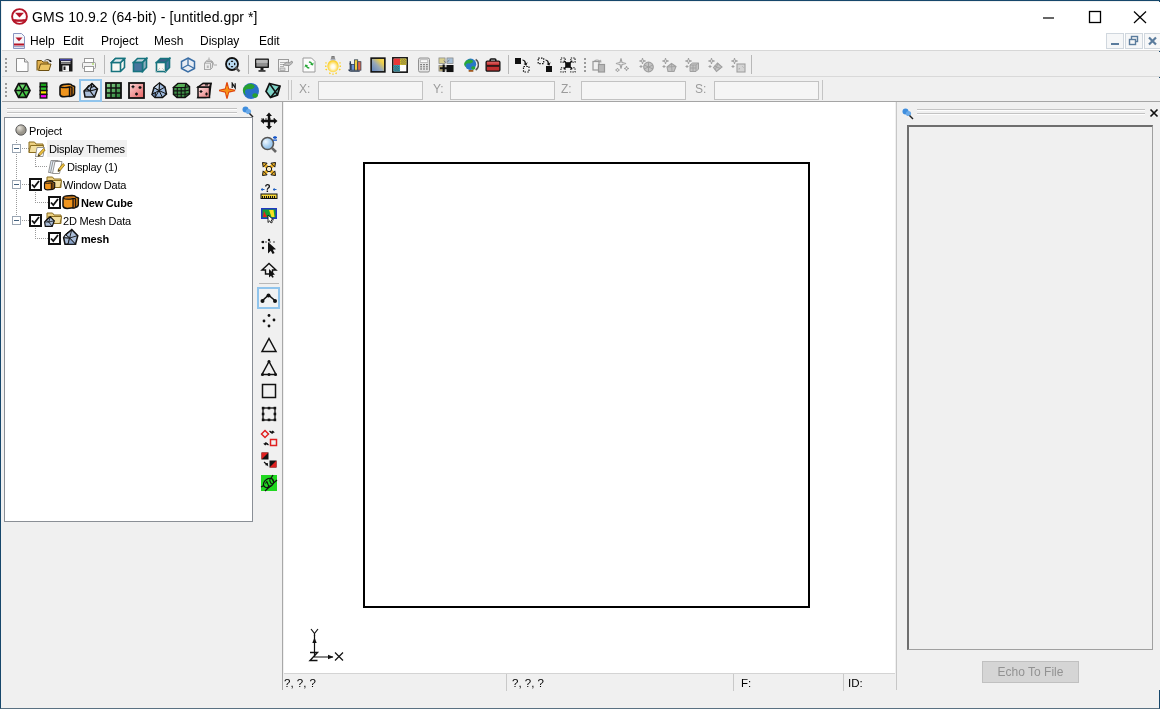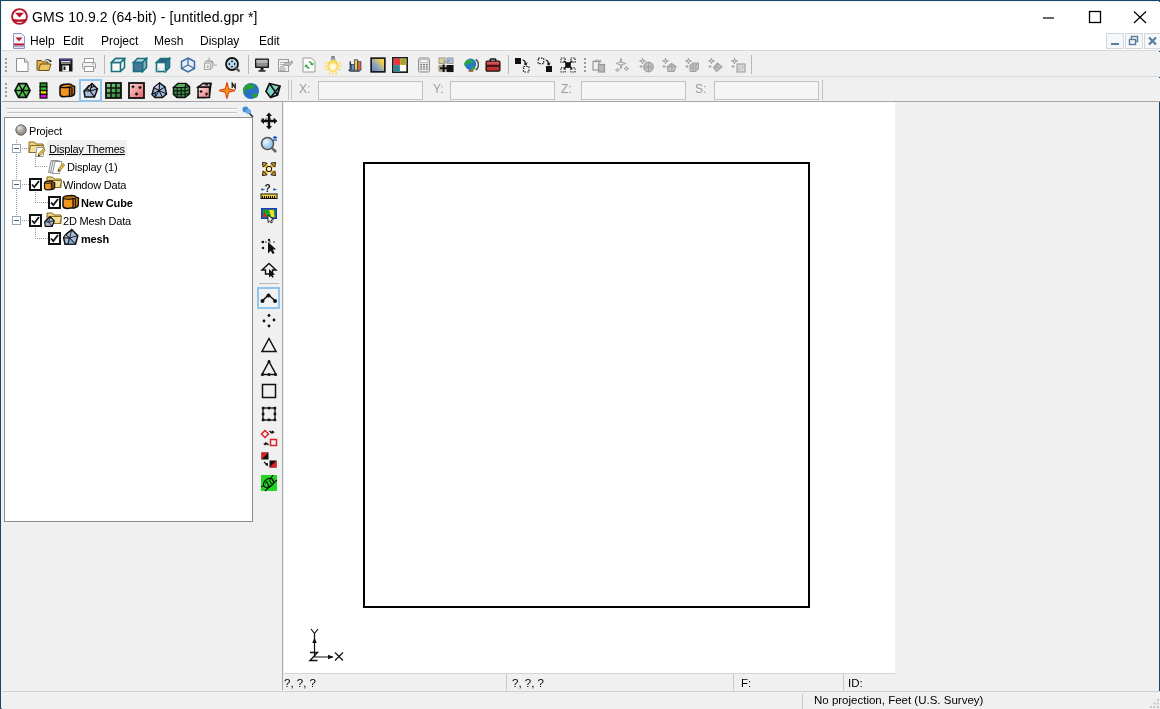--- a/index.html
+++ b/index.html
@@ -460,21 +460,21 @@
           <i style="position:absolute;left:1px;top:3px;width:5px;height:1px;background:#44617e;"></i>
         </span>
       <svg class="abs" style="left:23px;top:22px;" width="20" height="18" viewBox="0 0 20 18">
           <path d="M1 12.5 V2 h5.5 l1.5 2 h7 v8.5 z" fill="#ecd081" stroke="#8a6d20"></path>
           <path d="M1 12.5 L2.6 5.5 h13 l-1.6 7 z" fill="#f2dfa0" stroke="#8a6d20"></path>
           <path d="M7.5 16.5 L9 7.5 h7.5 l-1.5 9 z" fill="#fff" stroke="#8a8a8a" stroke-width="0.9"></path>
           <path d="M15.5 8.5 L10.5 14 l-0.5 2.5 l2.2 -1 l5 -5.5 z" fill="#f0c23c" stroke="#8a6d20" stroke-width="0.8"></path>
           <path d="M10.5 14 l1.7 1.5 l-2.2 1 z" fill="#333"></path>
         </svg>
       <span class="abs" style="left:42px;top:22px;width:80px;height:17px;background:#f0f0f0;"></span>
-      <span class="trow" style="left:44px;top:22px;text-decoration:underline;">Display Themes</span>
+      <span class="trow" style="left:44px;top:22px;">Display Themes</span>
       <svg class="abs" style="left:42px;top:40px;" width="19" height="17" viewBox="0 0 19 17">
           <path d="M1.5 14.5 L4 2.5 h7 l-2.5 12 z" fill="#dce8f4" stroke="#8a8a8a" stroke-width="0.9"></path>
           <path d="M3.5 15 L6 3 h7 l-2.5 12 z" fill="#eef4fa" stroke="#8a8a8a" stroke-width="0.9"></path>
           <path d="M5.5 15.5 L8 3.5 h7 l-2.5 12 z" fill="#fff" stroke="#8a8a8a" stroke-width="0.9"></path>
           <path d="M16 5.5 L11.5 11 l-0.5 2.5 l2.2 -1 l4.5 -5.5 z" fill="#f0c23c" stroke="#8a6d20" stroke-width="0.8"></path>
           <path d="M11.5 11 l1.7 1.5 l-2.2 1 z" fill="#333"></path>
         </svg>
       <span class="trow" style="left:62px;top:40px;">Display (1)</span>
       <span class="abs" style="left:7px;top:62px;width:9px;height:9px;background:#fff;border:1px solid #9aa5b2;">
           <i style="position:absolute;left:1px;top:3px;width:5px;height:1px;background:#44617e;"></i>
@@ -659,27 +659,27 @@
   </div>
   <div id="cstatus">
     <span class="abs" style="left:222px;top:0px;width:1px;height:17px;background:#c9c9c9;"></span>
     <span class="abs" style="left:449px;top:0px;width:1px;height:17px;background:#c9c9c9;"></span>
     <span class="abs" style="left:559px;top:0px;width:1px;height:17px;background:#c9c9c9;"></span>
     <span style="position:absolute;left:0px;top:3px;">?, ?, ?</span>
     <span style="position:absolute;left:228px;top:3px;">?, ?, ?</span>
     <span style="position:absolute;left:457px;top:3px;">F:</span>
     <span style="position:absolute;left:564px;top:3px;">ID:</span>
   </div>
-  <div id="bstatus">
-    <span class="abs" style="left:800px;top:2px;width:1px;height:15px;background:#c9c9c9;"></span>
-    <span style="position:absolute;left:812px;top:2px;">No projection, Feet (U.S. Survey)</span>
-    <svg class="abs" style="left:1148px;top:7px;" width="10" height="10" viewBox="0 0 10 10">
-        <g fill="#c6c6c6">
-          <rect x="7" y="0" width="2" height="2"></rect>
-          <rect x="7" y="3.5" width="2" height="2"></rect>
-          <rect x="7" y="7" width="2" height="2"></rect>
-          <rect x="3.5" y="3.5" width="2" height="2"></rect>
-          <rect x="3.5" y="7" width="2" height="2"></rect>
-          <rect x="0" y="7" width="2" height="2"></rect>
-        </g>
-      </svg>
+  <div id="rpanel">
+    <svg class="abs" style="left:4px;top:5px;" width="13" height="13" viewBox="0 0 13 13">
+        <circle cx="4.5" cy="4.5" r="3" fill="#3f8ede"></circle>
+        <circle cx="7.5" cy="6.5" r="2.6" fill="#69a9e8"></circle>
+        <path d="M8.5 8.5 L12 12" stroke="#222" stroke-width="1.4"></path>
+      </svg>
+    <span class="abs" style="left:20px;top:7px;width:228px;height:2px;border-top:1px solid #c3c3c3;border-bottom:1px solid #fdfdfd;"></span>
+    <span class="abs" style="left:20px;top:11px;width:228px;height:2px;border-top:1px solid #c3c3c3;border-bottom:1px solid #fdfdfd;"></span>
+    <svg class="abs" style="left:252px;top:6px;" width="10" height="10" viewBox="0 0 10 10">
+        <path d="M1.5 1.5 L8.5 8.5 M8.5 1.5 L1.5 8.5" stroke="#111" stroke-width="1.7"></path>
+      </svg>
+    <div id="rsunk"></div>
+    <div id="echobtn">Echo To File</div>
   </div>
 </div>
 
 </body></html>

